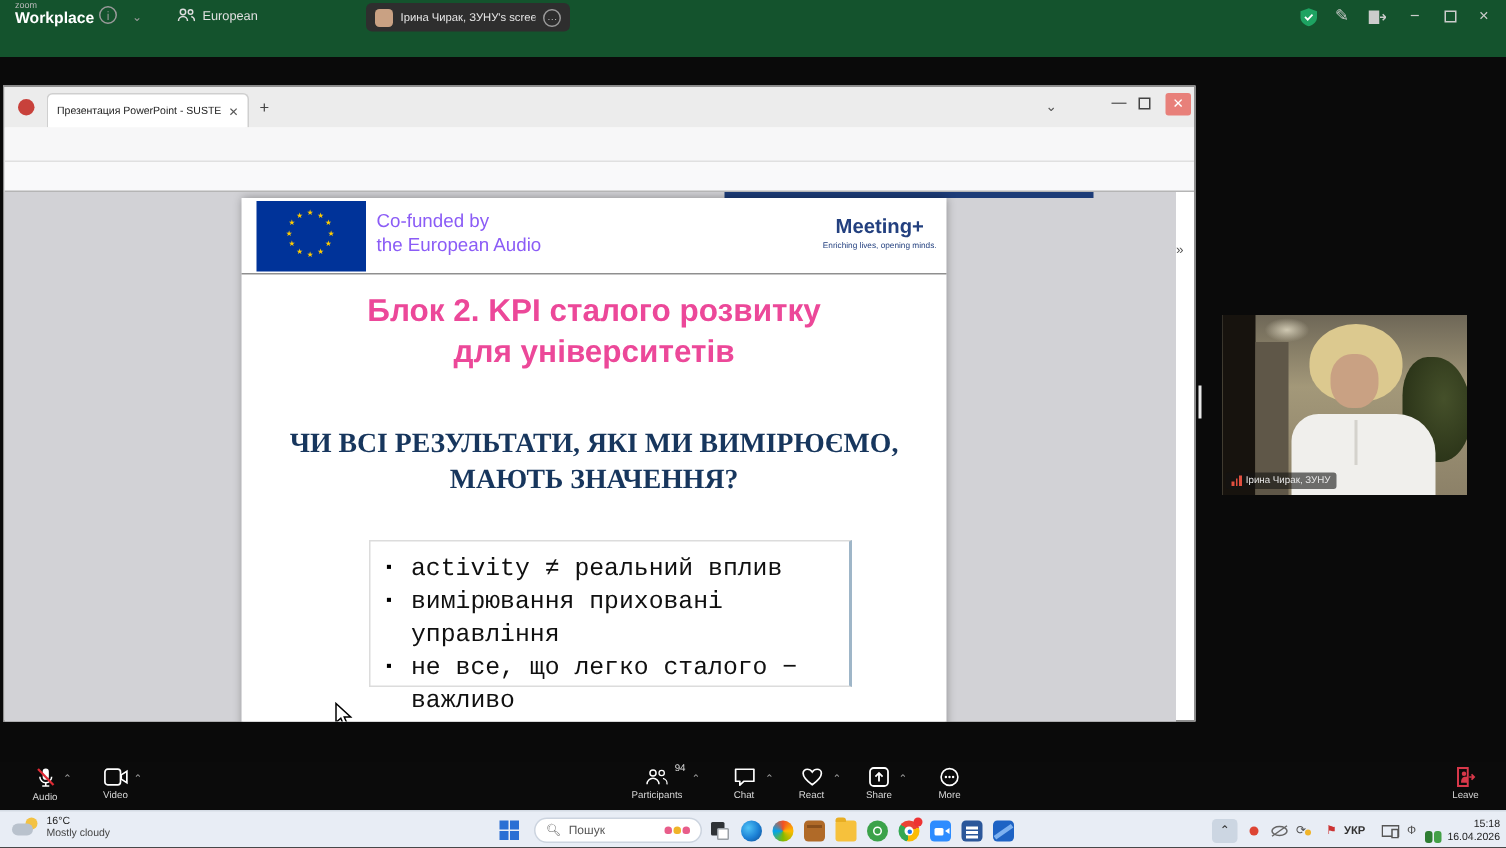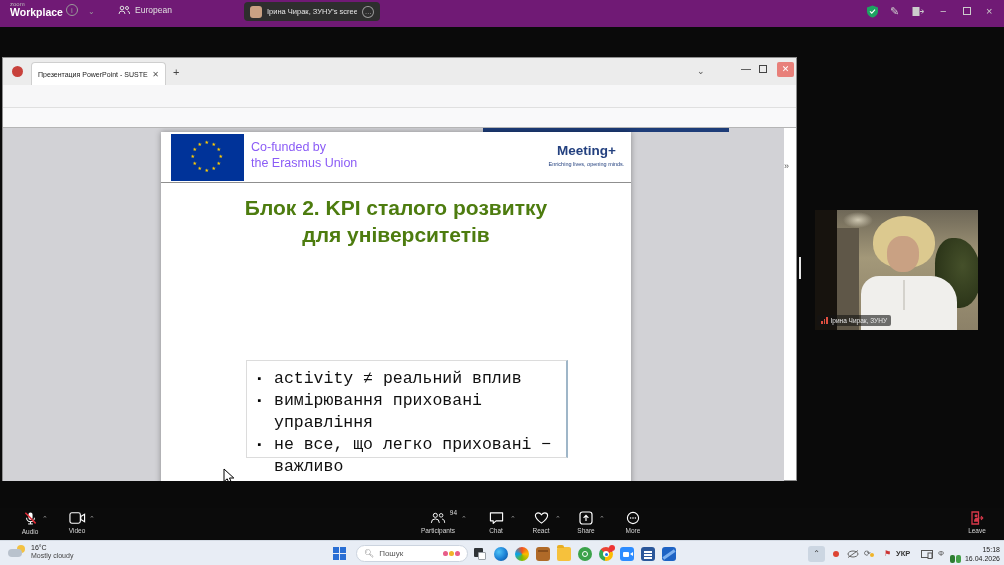--- a/index.html
+++ b/index.html
@@ -2,21 +2,21 @@
 <html><head>
 <meta charset="utf-8">
 <style>
   html,body{margin:0;padding:0;background:#000;}
   *{box-sizing:border-box;}
   #stage{position:relative;width:1004px;height:565px;overflow:hidden;
          font-family:"Liberation Sans",sans-serif;background:#0a0a0a;}
   .abs{position:absolute;}
 
   
-  #ztop{left:0;top:0;width:1004px;height:27px;background:#701a75;color:#ddd;}
+  #ztop{left:0;top:0;width:1004px;height:38px;background:#14532d;color:#ddd;}
   .zlogo{left:10px;top:1px;line-height:1;}
   .zlogo .l1{font-size:6px;color:#bbb;display:block;}
   .zlogo .l2{font-size:10.5px;font-weight:bold;color:#fff;display:block;}
   .zinfo{left:66px;top:4px;width:12px;height:12px;border:1px solid #9a9a9a;border-radius:50%;
          color:#9a9a9a;font-size:8px;text-align:center;line-height:11px;}
   .zchev{color:#9a9a9a;font-size:8px;}
   .zmeet{left:118px;top:5px;display:flex;gap:5px;align-items:center;font-size:8.5px;color:#e0e0e0;}
   .ztab{left:244px;top:2px;width:136px;height:19px;background:#2e2e2e;border-radius:4px;
         display:flex;align-items:center;gap:5px;padding:0 6px;}
   .ztab .av{width:12px;height:12px;border-radius:3px;background:#c9a183;flex:0 0 auto;}
@@ -80,21 +80,21 @@
         clip-path:polygon(0 100%,65% 0,100% 100%);}
   .susted .w1{left:2px;top:12px;font-size:13px;font-weight:bold;color:#b2b71f;}
   .susted .w2{left:43px;top:26px;font-size:12px;font-weight:bold;color:#79b41e;}
   .susted .swB{left:0px;top:32px;width:46px;height:9px;background:#2e9bd6;
         clip-path:polygon(0 100%,100% 0,100% 55%,8% 100%);}
   .susted .swG{left:6px;top:42px;width:38px;height:8px;background:#a6c830;
         clip-path:polygon(0 100%,100% 0,100% 50%,10% 100%);}
   .erasmus{left:383px;top:11px;width:85px;text-align:center;color:#23407f;}
   .erasmus .e1{font-size:13.5px;font-weight:bold;display:block;}
   .erasmus .e2{font-size:5.5px;display:block;margin-top:3px;}
-  .stitle{left:0;top:62px;width:470px;text-align:center;color:#4d7c0f;font-weight:bold;
+  .stitle{left:0;top:62px;width:470px;text-align:center;color:#ec4899;font-weight:bold;
         font-size:21px;line-height:27px;}
   .squest{left:0;top:152px;width:470px;text-align:center;color:#17365d;font-weight:bold;
         font-family:"Liberation Serif",serif;font-size:18.5px;line-height:24px;}
   .bulbox{left:85px;top:228px;width:322px;height:98px;background:#fff;border:1px solid #dcdcdc;
         border-right:2px solid #9fb6c8;padding:7px 0 0 6px;}
   .bulbox ul{margin:0;padding:0;list-style:none;}
   .bulbox li{font-family:Liberation Mono, monospace;font-size:16.5px;line-height:22px;color:#101010;
         padding-left:21px;position:relative;}
   .bulbox li::before{content:"▪";position:absolute;left:3px;top:0;font-size:11px;color:#000;}
 
@@ -299,36 +299,40 @@
           <b style="left:40.5px;top:32.1px;">★</b>
           <b style="left:33.5px;top:34px;">★</b>
           <b style="left:26.5px;top:32.1px;">★</b>
           <b style="left:21.4px;top:27px;">★</b>
           <b style="left:19.5px;top:20px;">★</b>
           <b style="left:21.4px;top:13px;">★</b>
           <b style="left:26.5px;top:7.9px;">★</b>
         </div>
         <div class="abs cofund">
           <span>Co-funded by</span><br>
-          <span>the Erasmus Union</span>
+          <span>the European Audio</span>
         </div>
         <div class="abs erasmus">
           <span class="e1">Meeting+</span>
           <span class="e2">Enriching lives, opening minds.</span>
         </div>
         <div class="abs hdrline"></div>
         <div class="abs stitle">
           <span>Блок 2. KPI сталого розвитку</span><br>
           <span>для університетів</span>
         </div>
+        <div class="abs squest">
+          <span>ЧИ ВСІ РЕЗУЛЬТАТИ, ЯКІ МИ ВИМІРЮЄМО,</span><br>
+          <span>МАЮТЬ ЗНАЧЕННЯ?</span>
+        </div>
         <div class="abs bulbox">
           <ul>
             <li>activity ≠ реальний вплив</li>
             <li>вимірювання приховані управління</li>
-            <li>не все, що легко приховані −  важливо</li>
+            <li>не все, що легко сталого −  важливо</li>
           </ul>
         </div>
       </div>
 
       <svg class="abs cursor" width="12" height="17" viewBox="0 0 12 17">
         <path d="M1 1 L1 13.5 L4.2 10.8 L6.3 15.8 L8.6 14.8 L6.5 10 L10.8 10 Z" fill="#fff" stroke="#000" stroke-width="1"></path>
       </svg>
     </div>
   </div>
 

